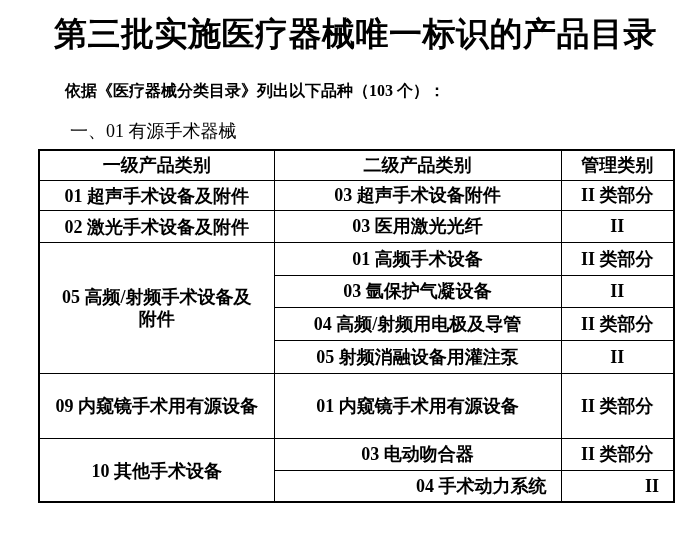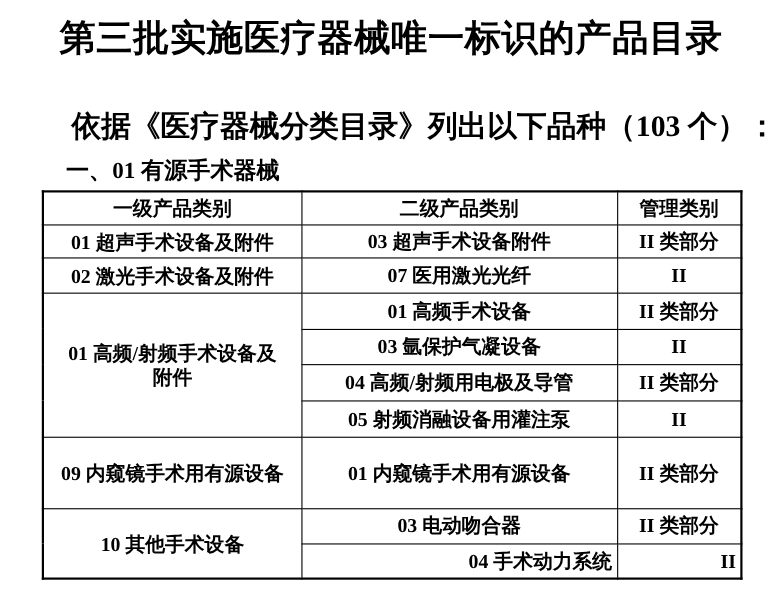--- a/index.html
+++ b/index.html
@@ -19,53 +19,53 @@
   .doc-title {
     text-align: center;
     font-family: "Liberation Sans", sans-serif;
     font-weight: 700;
     font-size: 33px;
     line-height: 40px;
     letter-spacing: 0.5px;
     white-space: nowrap;
   }
   .intro-line {
-    margin-top: 48px;
+    margin-top: 24px;
     margin-left: 27px;
     font-weight: 700;
-    font-size: 27px;
+    font-size: 16px;
     line-height: 26px;
     white-space: nowrap;
   }
   .section-heading {
     margin-top: 14px;
-    margin-left: 22px;
-    font-weight: 700;
-    font-size: 21px;
+    margin-left: 32px;
+    font-weight: 400;
+    font-size: 18px;
     line-height: 26px;
     white-space: nowrap;
   }
   table.catalog {
     margin-top: 5px;
     border-collapse: collapse;
     table-layout: fixed;
     width: 635px;
     border: 2px solid #000000;
   }
   col.c1 { width: 235px; }
   col.c2 { width: 287px; }
   col.c3 { width: 113px; }
   th, td {
     border: 1px solid #000000;
     text-align: center;
     vertical-align: middle;
     font-size: 18px;
     font-weight: 700;
     line-height: 22px;
-    padding: 1px 4px;
+    padding: 1px 14px;
     overflow: hidden;
   }
   tr.hr  td, tr.hr  th { height: 30px; }
   tr.r1  td { height: 30px; }
   tr.r2  td { height: 32px; }
   tr.r3  td { height: 33px; margin-left: 13px; }
   tr.r4  td { height: 32px; }
   tr.r5  td { height: 33px; }
   tr.r6  td { height: 33px; }
   tr.r7  td { height: 65px; }
@@ -102,26 +102,26 @@
       </tr>
 
       <tr class="r1">
         <td><span class="wrapcell">01 超声手术设备及附件</span></td>
         <td>03 超声手术设备附件</td>
         <td>II 类部分</td>
       </tr>
 
       <tr class="r2">
         <td><span class="wrapcell">02 激光手术设备及附件</span></td>
-        <td>07 医用激光光纤</td>
+        <td>03 医用激光光纤</td>
         <td>II</td>
       </tr>
 
       <tr class="r3">
-        <td rowspan="4"><span class="wrapcell">01 高频/射频手术设备及附件</span></td>
+        <td rowspan="4"><span class="wrapcell">05 高频/射频手术设备及附件</span></td>
         <td>01 高频手术设备</td>
         <td>II 类部分</td>
       </tr>
       <tr class="r4">
         <td>03 氩保护气凝设备</td>
         <td>II</td>
       </tr>
       <tr class="r5">
         <td>04 高频/射频用电极及导管</td>
         <td>II 类部分</td>

